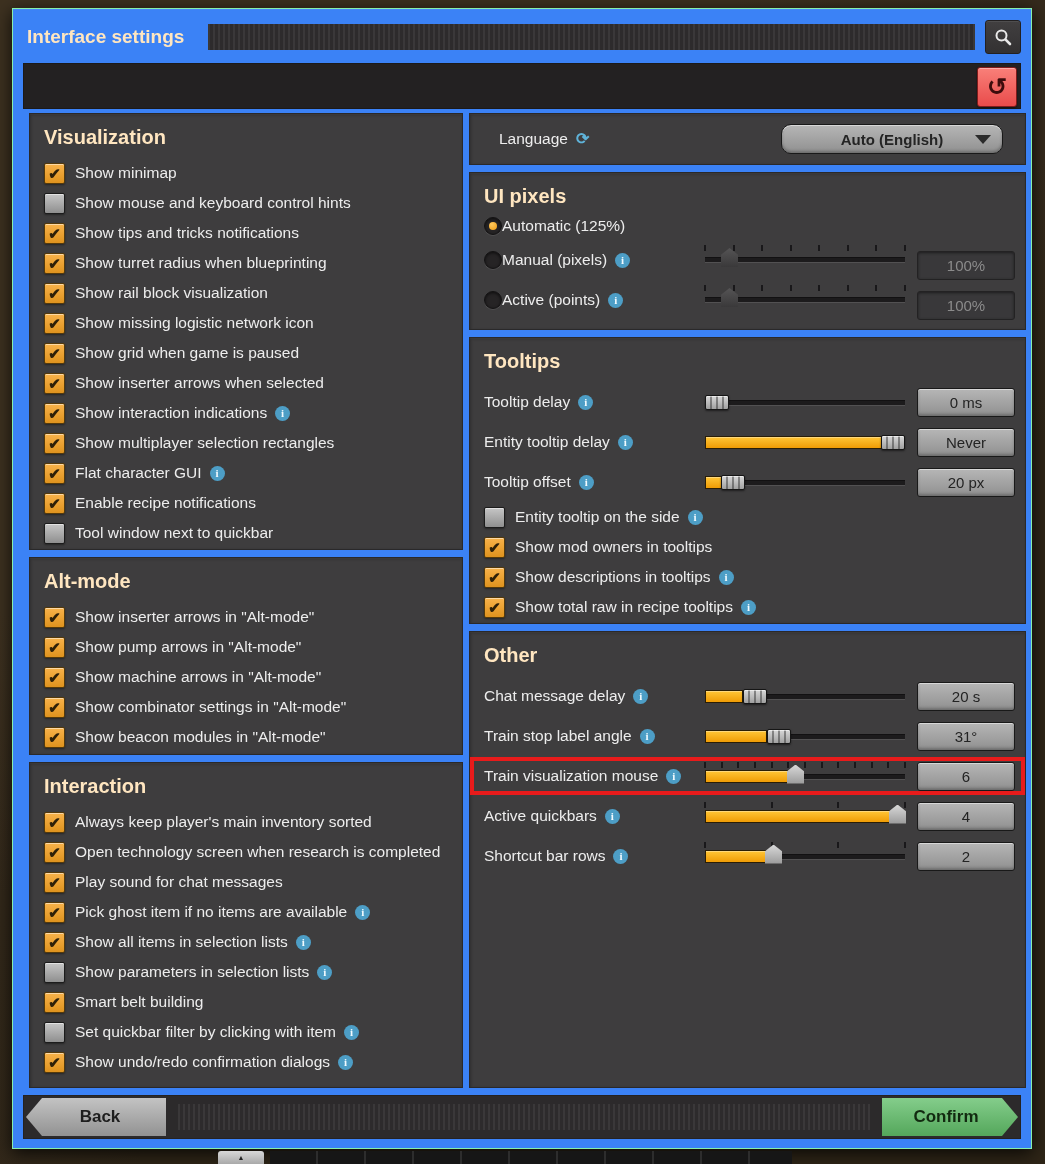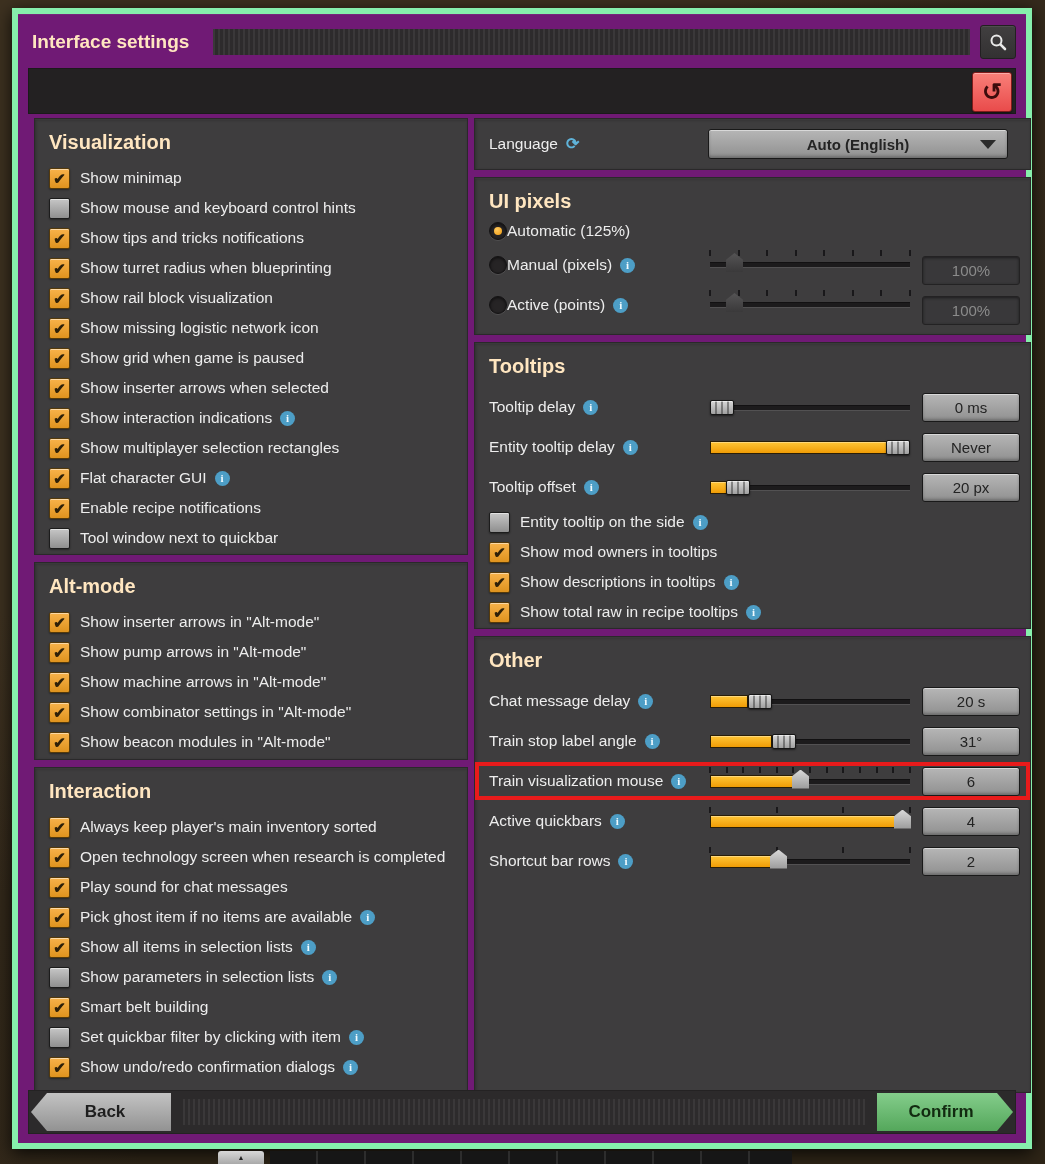--- a/index.html
+++ b/index.html
@@ -5,21 +5,21 @@
   html,body{margin:0;padding:0;}
   body{
     width:1045px;height:1164px;position:relative;overflow:hidden;
     background:#352a1c;
     background-image:radial-gradient(circle at 20% 10%, #3d3120 0 40%, transparent 60%),
                      radial-gradient(circle at 80% 95%, #2e2517 0 50%, transparent 70%);
     font-family:"Liberation Sans", sans-serif;
     -webkit-font-smoothing:antialiased;
   }
   .window{position:absolute;left:12px;top:8px;width:1020px;height:1141px;
-    background:#701a75;border:6px solid #86efac;box-sizing:border-box;
+    background:#3b82f6;border:1px solid #86efac;box-sizing:border-box;
     box-shadow:0 4px 16px rgba(0,0,0,.8), inset 0 1px 0 rgba(255,255,255,.05);}
   
   .titlebar{position:absolute;left:10px;right:10px;top:6px;height:44px;display:flex;align-items:center;}
   .title{font-size:19px;font-weight:bold;color:#ffe6c0;margin:0 14px 0 4px;white-space:nowrap;}
   .grip{flex:1;align-self:stretch;margin:9px 10px;
     background:repeating-linear-gradient(90deg,#3a3839 0 2px,#2d2b2c 2px 5px);}
   .iconbtn{width:34px;height:32px;flex:0 0 34px;background:linear-gradient(#413f40,#333132);
     border:1px solid #222021;border-radius:3px;display:flex;align-items:center;justify-content:center;
     box-shadow:inset 0 1px 0 rgba(255,255,255,.08);}
   
@@ -47,24 +47,24 @@
     box-shadow:inset 0 1px 0 rgba(255,255,255,.5), 0 1px 2px rgba(0,0,0,.4);}
   .cb.on{background:linear-gradient(#f8b24a,#df931e);border-color:#553a0b;}
   .mark{position:absolute;inset:0;display:flex;align-items:center;justify-content:center;
     color:#2e2008;font-size:15px;font-weight:bold;line-height:1;}
   .lab{font-size:15.5px;color:#ededed;white-space:nowrap;}
   .info{display:inline-flex;align-items:center;justify-content:center;width:15px;height:15px;flex:0 0 15px;
     border-radius:50%;background:#4d9ec6;color:#f2fbff;font-size:11px;font-weight:bold;
     font-family:"Liberation Serif",serif;line-height:1;}
   .cbrow .info{margin-left:-2px;}
   
-  .langlab{font-size:15.5px;color:#ededed;display:flex;align-items:center;gap:8px;}
+  .langlab{font-size:15.5px;color:#ededed;display:flex;align-items:center;gap:8px;margin-left:15px;}
   .synic{color:#5fb3d9;font-weight:bold;font-size:16px;line-height:1;}
-  .dropdown{width:300px;height:30px;margin-left:auto;margin-right:12px;position:relative;
-    background:linear-gradient(#b6b6b6,#909090);border:1px solid #191919;border-radius:3px;
+  .dropdown{width:222px;height:30px;margin-left:auto;margin-right:12px;position:relative;
+    background:linear-gradient(#b6b6b6,#909090);border:1px solid #191919;border-radius:10px;
     box-shadow:inset 0 1px 0 #d8d8d8, inset 0 -2px 3px rgba(0,0,0,.25);
     display:flex;align-items:center;justify-content:center;font-weight:bold;color:#242424;font-size:15px;box-sizing:border-box;}
   .ddarrow{position:absolute;right:11px;top:10px;width:0;height:0;
     border-left:8px solid transparent;border-right:8px solid transparent;border-top:9px solid #2b2b2b;}
   
   .rrow{display:flex;align-items:flex-start;height:40px;}
   .rrow.first{height:34px;}
   .radio{width:18px;height:18px;flex:0 0 18px;border-radius:50%;background:#262425;border:1px solid #131213;
     box-shadow:inset 0 1px 3px rgba(0,0,0,.65), 0 1px 0 rgba(255,255,255,.09);position:relative;box-sizing:border-box;}
   .rsel::after{content:'';position:absolute;left:4px;top:4px;width:8px;height:8px;border-radius:50%;

